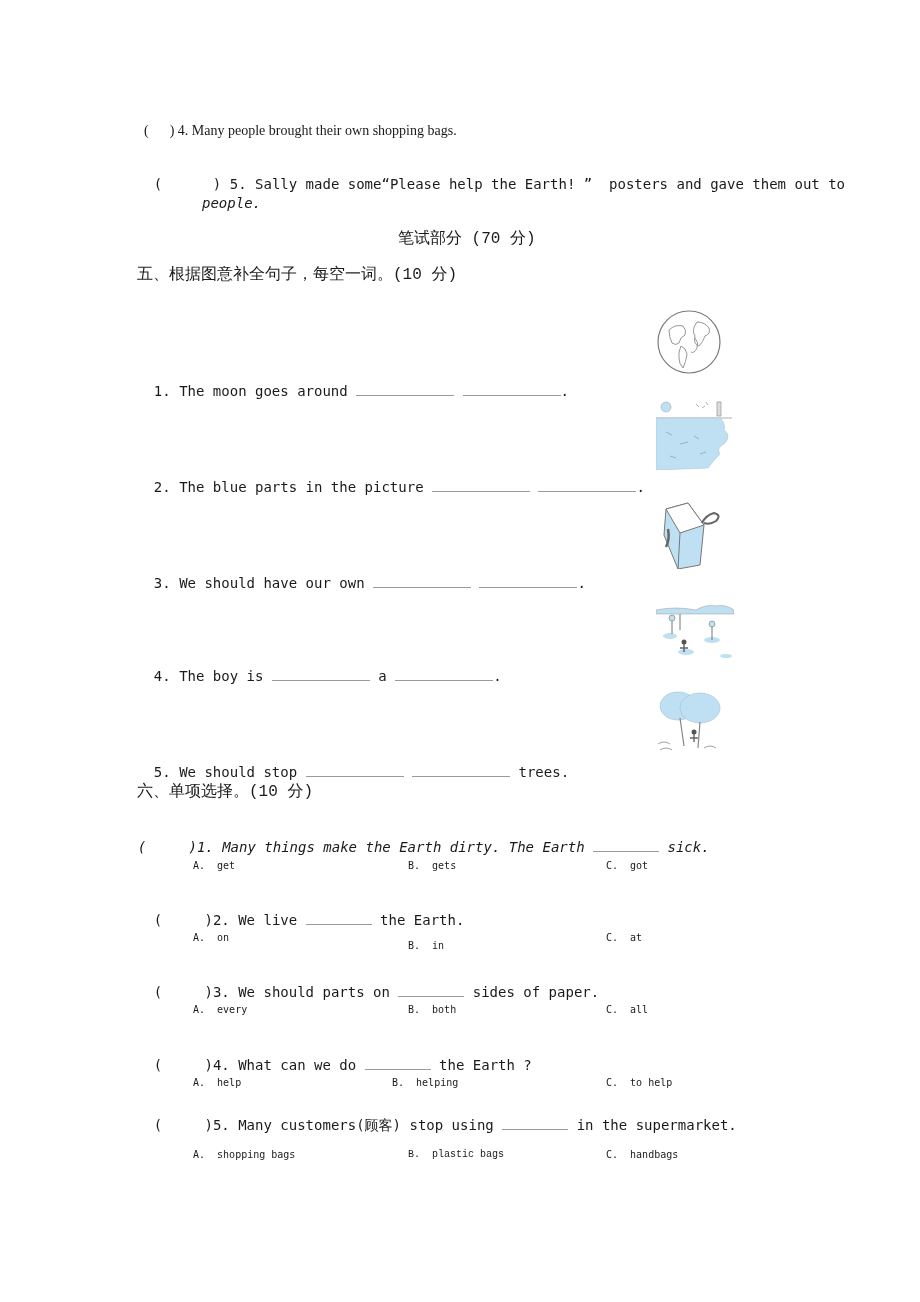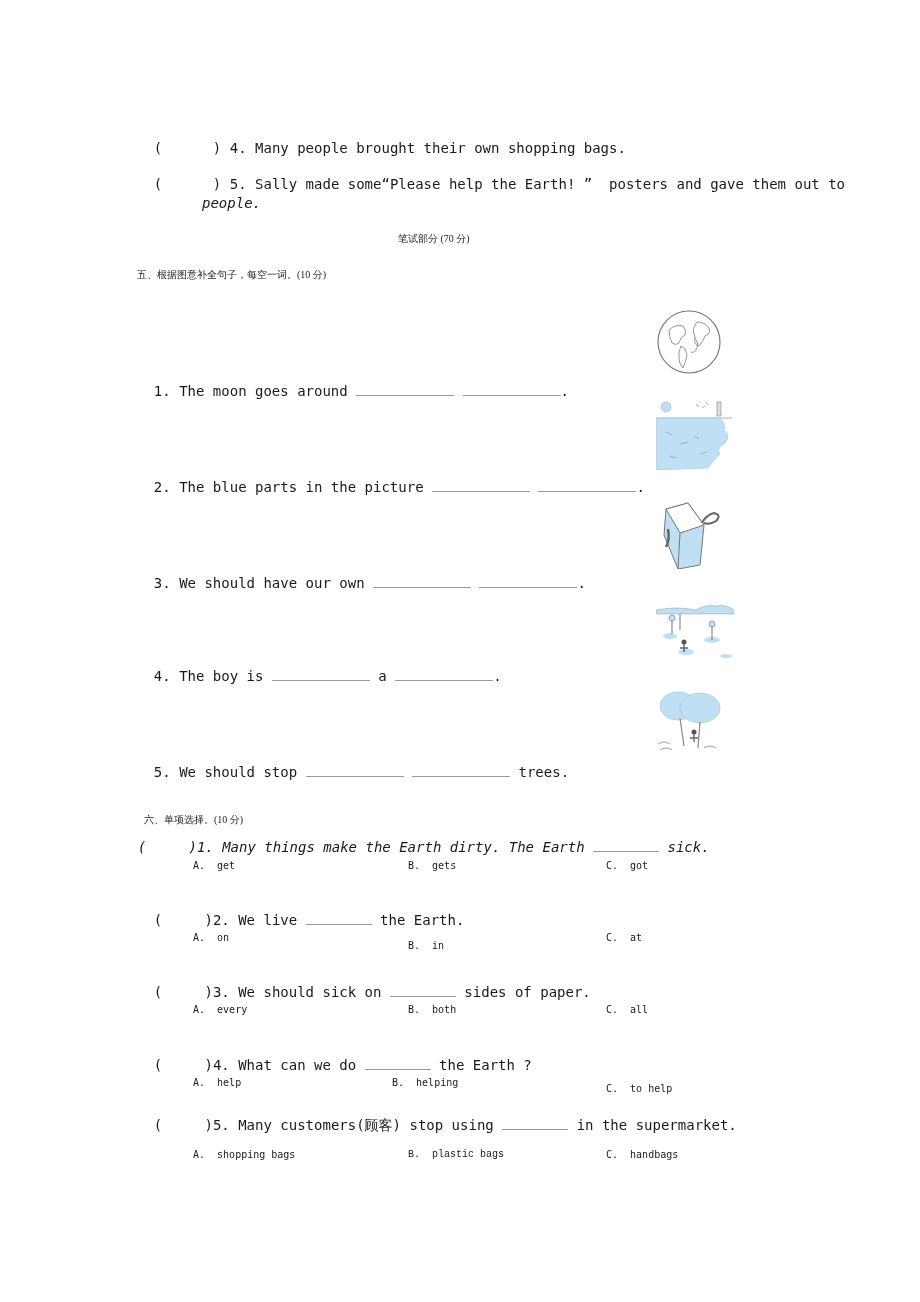--- a/index.html
+++ b/index.html
@@ -1,29 +1,29 @@
 <!DOCTYPE html>
 <html><head>
   <meta charset="utf-8">
   <style>
     html, body { margin: 0; padding: 0; background: #ffffff; }
     body { width: 920px; height: 1302px; position: relative; overflow: hidden;
            font-family: "DejaVu Sans Mono", "Liberation Mono", monospace; color: #1a1a1a; }
     .line { position: absolute; font-size: 14px; white-space: pre; line-height: 18px; }
-    .cn { font-family: Liberation Serif, serif; font-size: 10px; }
+    .cn { font-family: Liberation Mono, monospace; font-size: 16px; }
     .blank { display: inline-block; border-bottom: 1px solid #9a9a9a; height: 12px; vertical-align: baseline; }
     .b100 { width: 98px; }
     .b66 { width: 66px; }
     .opt { position: absolute; font-size: 10px; white-space: pre; line-height: 18px; }
     .pic { position: absolute; }
   </style>
 </head>
 <body>
 
-<div class="line" style="left:137px; top:121px;">
+<div class="line" style="left:137px; top:104px;font-family:Liberation Serif, serif;">
   <span>(      )</span> <span>4.</span> <span>Many people brought their own shopping bags.</span>
 </div>
 <div class="line" style="left:137px; top:157px;">
   <span>(      )</span> <span>5.</span> <span>Sally made some“Please help the Earth! ”  posters and gave them out to</span>
 </div>
 <div class="line" style="left:202px; top:194px;font-style:italic;">people.</div>
 
 <div class="line cn" style="left:398px; top:230px;">笔试部分 (70 分)</div>
 
 <div class="line cn" style="left:137px; top:266px;">五、根据图意补全句子，每空一词。(10 分)</div>
@@ -84,48 +84,48 @@
 
 <svg class="pic" style="left:654px; top:688px;" width="70" height="66" viewBox="0 0 70 66">
   <ellipse cx="24" cy="18" rx="18" ry="14" fill="#bfe0f2" stroke="#9fc0d4" stroke-width="0.6"></ellipse>
   <ellipse cx="46" cy="20" rx="20" ry="15" fill="#bfe0f2" stroke="#9fc0d4" stroke-width="0.6"></ellipse>
   <path d="M26 30 L30 58 M46 34 L44 60" stroke="#888" stroke-width="1.2"></path>
   <circle cx="40" cy="44" r="2.5" fill="#555"></circle>
   <path d="M40 46 v8 M36 50 l8 0" stroke="#666" stroke-width="1.4"></path>
   <path d="M4 56 q6 -4 12 0 M6 62 q6 -4 12 0 M50 60 q6 -4 12 0" stroke="#888" stroke-width="0.8" fill="none"></path>
 </svg>
 
-<div class="line cn" style="left:144px; top:783px;margin-top:28px;">六、单项选择。(10 分)</div>
+<div class="line cn" style="left:137px; top:783px;">六、单项选择。(10 分)</div>
 
 <div class="line" style="left:121px; top:820px;font-style:italic;">
   <span>(     )</span><span>1.</span> <span>Many things make the Earth dirty. The Earth</span> <span class="blank b66"></span> <span>sick.</span>
 </div>
 <div class="opt" style="left:193px; top:857px;">A.  get</div>
 <div class="opt" style="left:408px; top:857px;">B.  gets</div>
 <div class="opt" style="left:606px; top:857px;">C.  got</div>
 
 <div class="line" style="left:137px; top:893px;">
   <span>(     )</span><span>2.</span> <span>We live</span> <span class="blank b66"></span> <span>the Earth.</span>
 </div>
 <div class="opt" style="left:193px; top:929px;">A.  on</div>
 <div class="opt" style="left:408px; top:929px;margin-top:8px;">B.  in</div>
 <div class="opt" style="left:606px; top:929px;">C.  at</div>
 
 <div class="line" style="left:137px; top:965px;">
-  <span>(     )</span><span>3.</span> <span>We should sick on</span> <span class="blank b66"></span> <span>sides of paper.</span>
+  <span>(     )</span><span>3.</span> <span>We should parts on</span> <span class="blank b66"></span> <span>sides of paper.</span>
 </div>
 <div class="opt" style="left:193px; top:1001px;">A.  every</div>
 <div class="opt" style="left:408px; top:1001px;">B.  both</div>
 <div class="opt" style="left:606px; top:1001px;">C.  all</div>
 
 <div class="line" style="left:137px; top:1038px;">
   <span>(     )</span><span>4.</span> <span>What can we do</span> <span class="blank b66"></span> <span>the Earth ?</span>
 </div>
 <div class="opt" style="left:193px; top:1074px;">A.  help</div>
 <div class="opt" style="left:392px; top:1074px;">B.  helping</div>
-<div class="opt" style="left:606px; top:1074px;margin-top:6px;">C.  to help</div>
+<div class="opt" style="left:606px; top:1074px;">C.  to help</div>
 
 <div class="line" style="left:137px; top:1098px;">
   <span>(     )</span><span>5.</span> <span>Many customers(顾客) stop using</span> <span class="blank b66"></span> <span>in the supermarket.</span>
 </div>
 <div class="opt" style="left:193px; top:1146px;">A.  shopping bags</div>
 <div class="opt" style="left:408px; top:1146px;font-family:Liberation Mono, monospace;">B.  plastic bags</div>
 <div class="opt" style="left:606px; top:1146px;">C.  handbags</div>
 
 </body></html>

